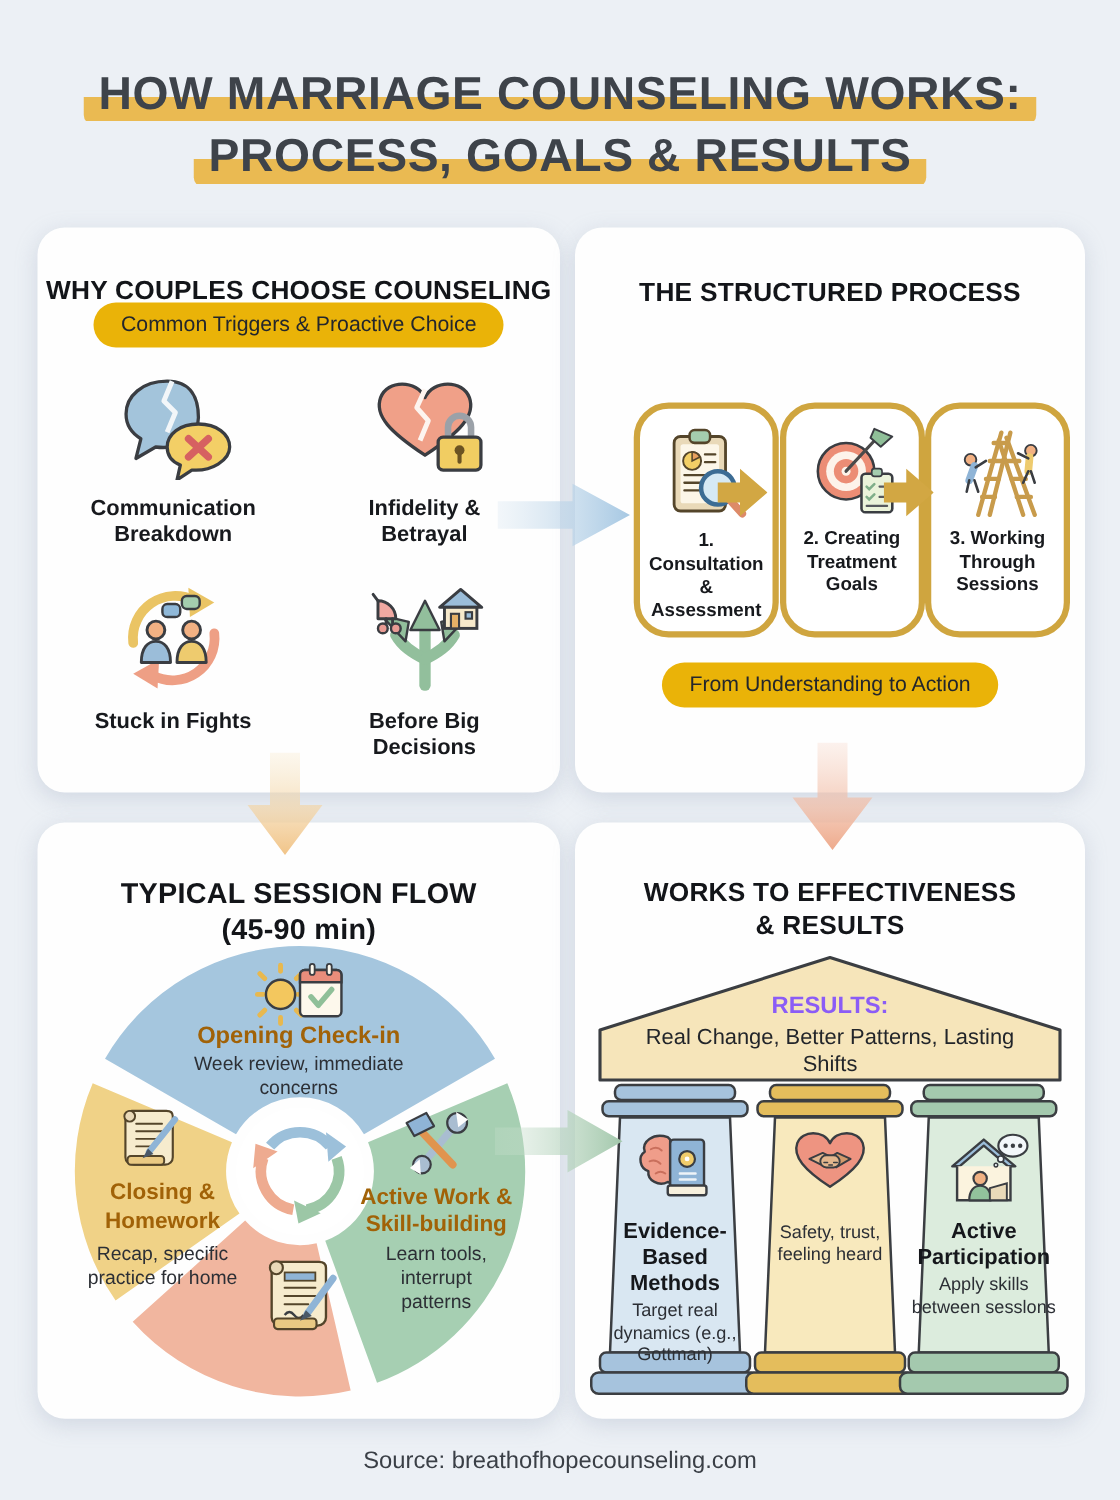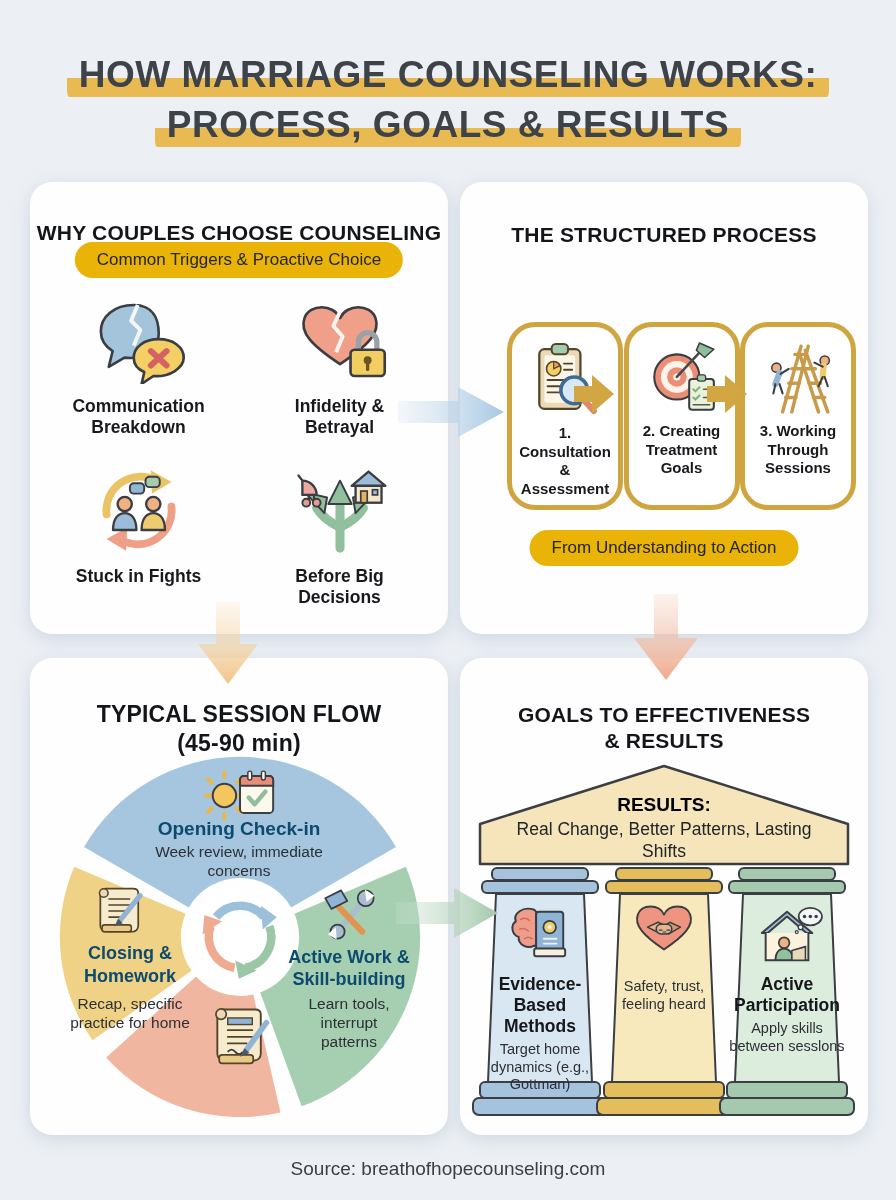--- a/index.html
+++ b/index.html
@@ -26,24 +26,24 @@
   .why-label{width:160px;text-align:center;font-size:17.5px;font-weight:bold;
              line-height:21px;color:#17191d;margin-top:6px;}
   .row1{height:170px;} .row2{height:160px;}
   
   .steps{position:absolute;top:140px;left:12px;right:12px;display:flex;justify-content:space-between;padding-left:35px;}
   .step{width:116px;height:188px;border:5px solid #cfa53f;border-radius:28px;box-sizing:border-box;
         background:#fff;display:flex;flex-direction:column;align-items:center;padding-top:12px;}
   .step-label{font-size:15px;font-weight:bold;text-align:center;line-height:18.5px;
               margin-top:5px;width:100px;color:#17191d;}
   
-  .seg-title{position:absolute;font-weight:bold;color:#0c4a6e;text-align:center;}
+  .seg-title{position:absolute;font-weight:bold;color:#a16207;text-align:center;}
   .seg-desc{position:absolute;color:#2c2f35;text-align:center;}
   
-  .ped-title{position:absolute;left:0;right:0;text-align:center;font-size:19px;font-weight:bold;color:#000000;}
+  .ped-title{position:absolute;left:0;right:0;text-align:center;font-size:19px;font-weight:bold;color:#8b5cf6;}
   .ped-desc{position:absolute;text-align:center;font-size:17.5px;line-height:22px;color:#22252a;}
   .pillar-text{position:absolute;width:124px;text-align:center;}
   .pillar-title{font-size:17.5px;font-weight:bold;line-height:21px;color:#15171b;}
   .pillar-desc{font-size:14.5px;line-height:17.5px;color:#2c2f35;margin-top:4px;}
   .footer{position:absolute;top:1158px;left:0;right:0;text-align:center;font-size:19px;color:#3a3f46;}
   svg{display:block;}
 </style>
 </head>
 <body>
 
@@ -281,21 +281,21 @@
         </g>
         <g transform="rotate(240 55 55)">
           <path d="M29.7,33.8 A33,33 0 0 1 80.3,33.8" fill="none" stroke="#eeab90" stroke-width="9"></path>
           <polygon points="77,22 94,34 79,47" fill="#eeab90"></polygon>
         </g>
       </svg>
     </span>
   </section>
 
   <section class="card" style="left:460px;top:658px;width:408px;height:477px;">
-    <h2 class="card-h" style="top:28px;">GOALS TO EFFECTIVENESS</h2>
+    <h2 class="card-h" style="top:28px;">WORKS TO EFFECTIVENESS</h2>
     <h2 class="card-h" style="top:54px;">&amp; RESULTS</h2>
 
     <span class="abs" style="left:0;top:100px;">
       <svg width="408" height="372" viewBox="0 0 408 372">
         <path d="M204,8 L388,66 L388,106 L20,106 L20,66 Z" fill="#f6e5ba" stroke="#3b3e42" stroke-width="2.5" stroke-linejoin="round"></path>
 
         <path d="M36,136 L124,136 L132,324 L28,324 Z" fill="#d9e7f2" stroke="#3b3e42" stroke-width="2"></path>
         <rect x="32" y="110" width="96" height="12" rx="5" fill="#a6c3dd" stroke="#3b3e42" stroke-width="2"></rect>
         <rect x="22" y="123" width="116" height="12" rx="5" fill="#a6c3dd" stroke="#3b3e42" stroke-width="2"></rect>
         <rect x="20" y="324" width="120" height="16" rx="5" fill="#a6c3dd" stroke="#3b3e42" stroke-width="2"></rect>
@@ -324,21 +324,21 @@
         <path d="M16,18 q5,-3 9,1 M15,28 q5,-2 9,2 M20,38 q4,-3 8,0" fill="none" stroke="#c96f5c" stroke-width="1.6" stroke-linecap="round"></path>
         <rect x="32" y="10" width="28" height="40" rx="3" fill="#8fb4d6" stroke="#3a3d42" stroke-width="2"></rect>
         <rect x="30" y="48" width="32" height="8" rx="2" fill="#f7f0dd" stroke="#3a3d42" stroke-width="2"></rect>
         <circle cx="46" cy="26" r="6.5" fill="#f0cc6b" stroke="#3a3d42" stroke-width="1.8"></circle>
         <circle cx="46" cy="26" r="2" fill="#fdfdfd"></circle>
         <path d="M40,38 h13 M40,43 h13" stroke="#eef3f8" stroke-width="2" stroke-linecap="round"></path>
       </svg>
     </span>
     <div class="pillar-text" style="left:18px;top:316px;">
       <div class="pillar-title">Evidence-Based Methods</div>
-      <div class="pillar-desc">Target home dynamics (e.g., Gottman)</div>
+      <div class="pillar-desc">Target real dynamics (e.g., Gottman)</div>
     </div>
 
     <span class="abs" style="left:167px;top:242px;">
       <svg width="74" height="64" viewBox="0 0 74 66">
         <path d="M37,15 C32,4 14,4 10,15 c-4,11 6,22 27,36 21,-14 31,-25 27,-36 C60,4 42,4 37,15 Z" fill="#ee9481" stroke="#3a3d42" stroke-width="2" stroke-linejoin="round"></path>
         <path d="M20,28 l11,-5 8,4 -7,7 Z" fill="#e3b68d" stroke="#3a3d42" stroke-width="1.6" stroke-linejoin="round"></path>
         <path d="M54,28 l-11,-5 -8,5 7,7 Z" fill="#d29a6c" stroke="#3a3d42" stroke-width="1.6" stroke-linejoin="round"></path>
         <rect x="29" y="25" width="16" height="10" rx="5" fill="#e3b68d" stroke="#3a3d42" stroke-width="1.6"></rect>
         <path d="M32,31 h3 M36,33 h3 M40,31 h3" stroke="#3a3d42" stroke-width="1.2" stroke-linecap="round"></path>
       </svg>

